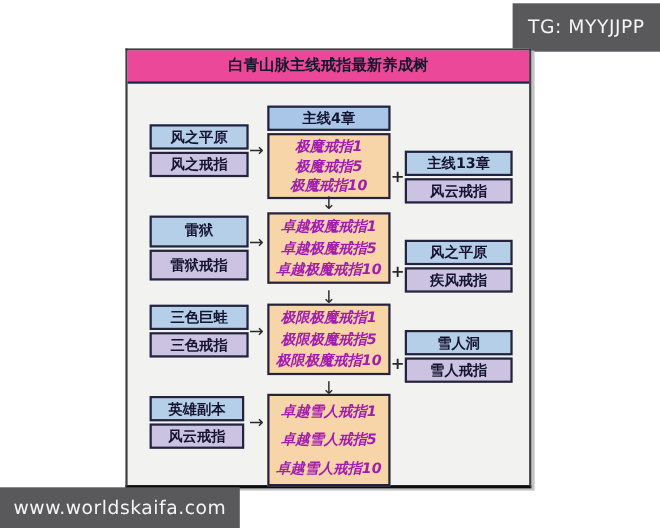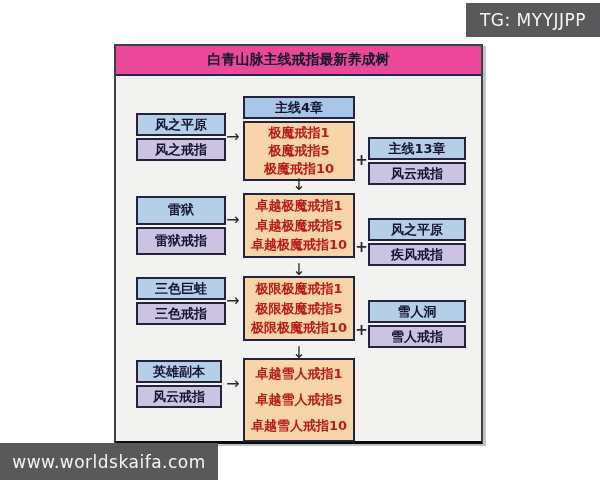--- a/index.html
+++ b/index.html
@@ -14,21 +14,21 @@
   .badge {
     position: absolute;
     background: #59595b;
     color: #f5f5f5;
     display: flex;
     align-items: center;
     justify-content: center;
     font-size: 17px;
     letter-spacing: 0.5px;
   }
-  .badge-tg { top: 3px; right: 0; width: 134px; height: 34px; }
+  .badge-tg { top: 3px; right: 0; width: 134px; height: 44px; }
   .badge-site { bottom: 0; left: 0; width: 218px; height: 37px; }
 
   .panel {
     position: absolute;
     left: 114px;
     top: 44px;
     width: 369px;
     height: 400px;
     background: #f2f2f0;
     border: 2px solid #3f3f44;
@@ -83,22 +83,23 @@
     justify-content: space-around;
     padding: 1px 0;
   }
   .result-item {
     flex: 1;
     display: flex;
     align-items: center;
     justify-content: center;
     font-size: 13px;
     font-weight: bold;
-    color: #b91c1c;
+    color: #a21caf;
     white-space: nowrap;
+    font-style: italic;
   }
 
   .sym {
     position: absolute;
     color: #2a2a2e;
     text-align: center;
     line-height: 20px;
     height: 20px;
   }
   .sym-right { width: 18px; font-size: 16px; }

